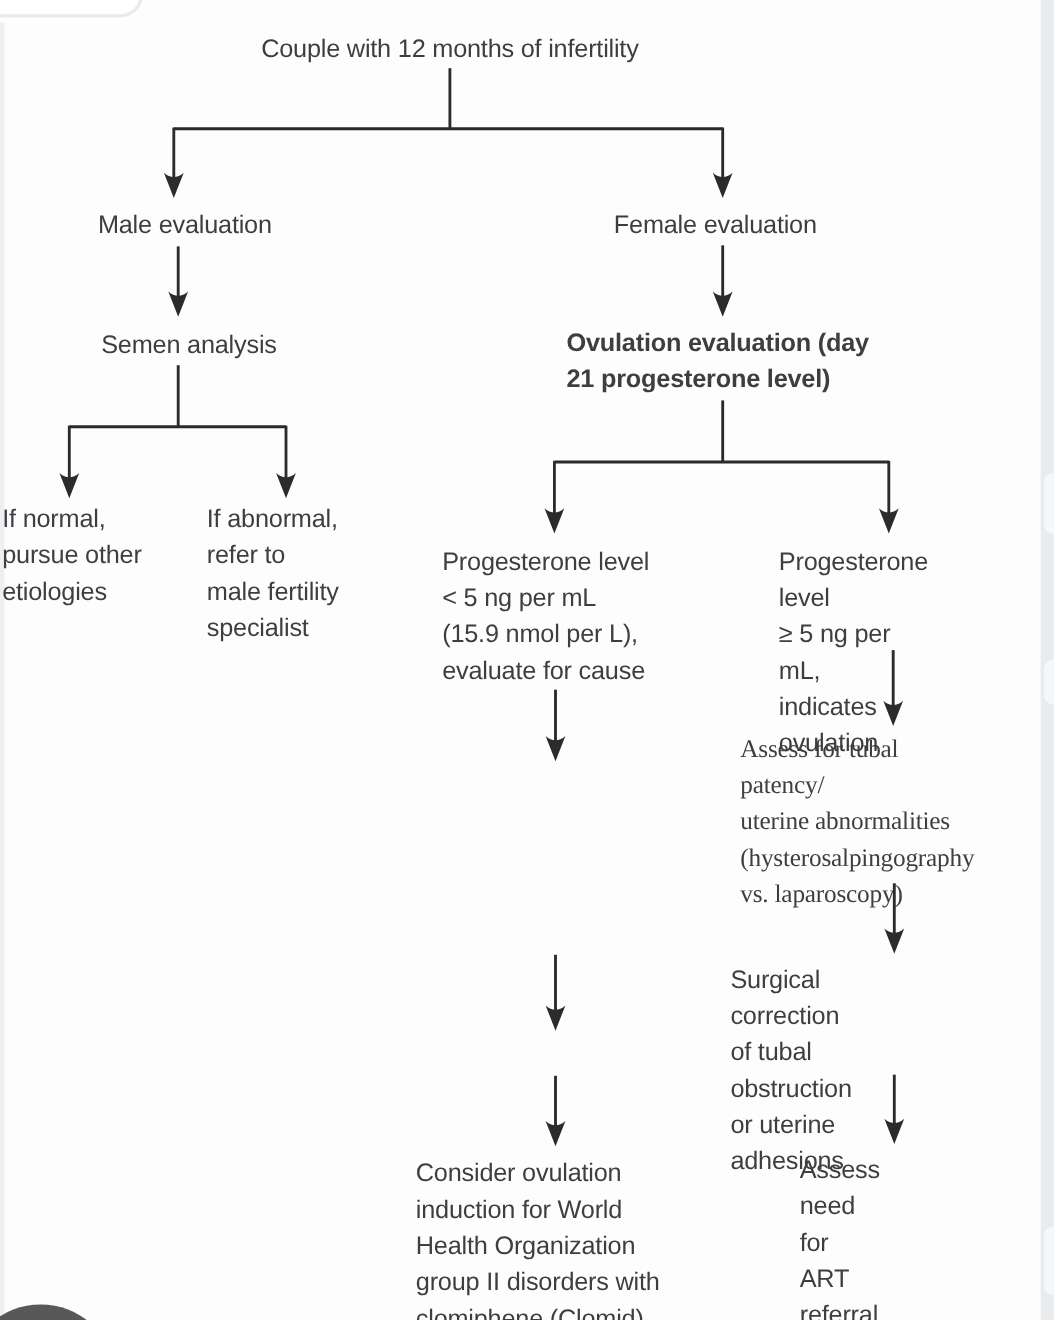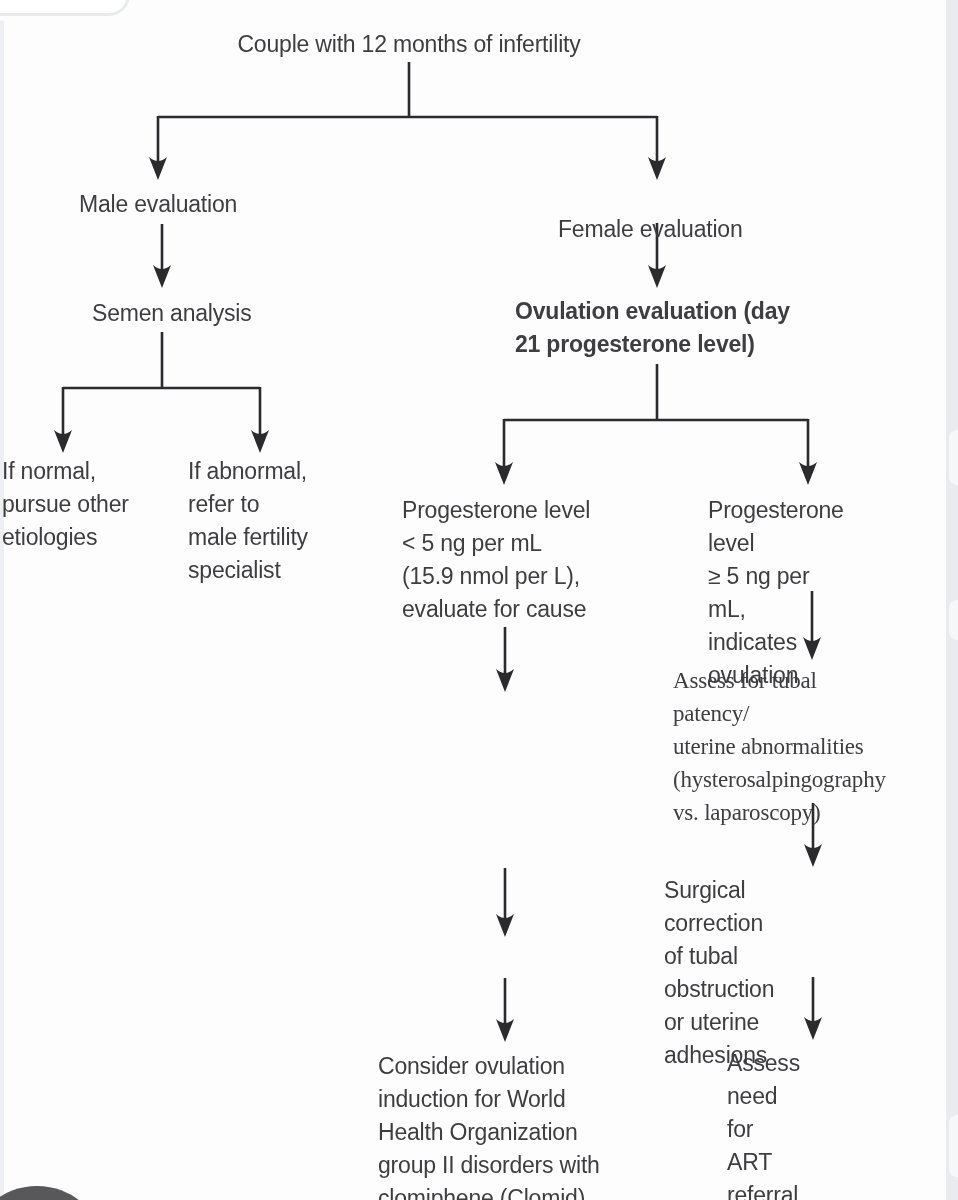--- a/index.html
+++ b/index.html
@@ -94,34 +94,34 @@
       <path class="hd" d="M813,867 L804,844 Q813,852 822,844 Z"></path>
     </g>
     <g>
       <path class="ln" d="M813,977 V1022"></path>
       <path class="hd" d="M813,1040 L804,1017 Q813,1025 822,1017 Z"></path>
     </g>
   </svg>
 
   <div class="node center" style="left:409px;top:28px;">Couple with 12 months of infertility</div>
 
-  <div class="node" style="left:79px;top:188px;">Male evaluation</div>
+  <div class="node" style="left:89px;top:188px;">Male evaluation</div>
 
   <div class="node" style="left:92px;top:297px;">Semen analysis</div>
 
   <div class="node" style="left:188px;top:455px;">If abnormal,
 refer to
 male fertility
 specialist</div>
 
   <div class="node" style="left:2px;top:455px;">If normal,
 pursue other
 etiologies</div>
 
-  <div class="node" style="left:558px;top:188px;margin-top:25px;">Female evaluation</div>
+  <div class="node" style="left:558px;top:188px;">Female evaluation</div>
 
   <div class="node" style="left:515px;top:295px;font-weight:bold;">Ovulation evaluation (day
 21 progesterone level)</div>
 
   <div class="node" style="left:402px;top:494px;">Progesterone level
 &lt; 5 ng per mL
 (15.9 nmol per L),
 evaluate for cause</div>
 
   <div class="node" style="left:708px;top:494px;">Progesterone level

